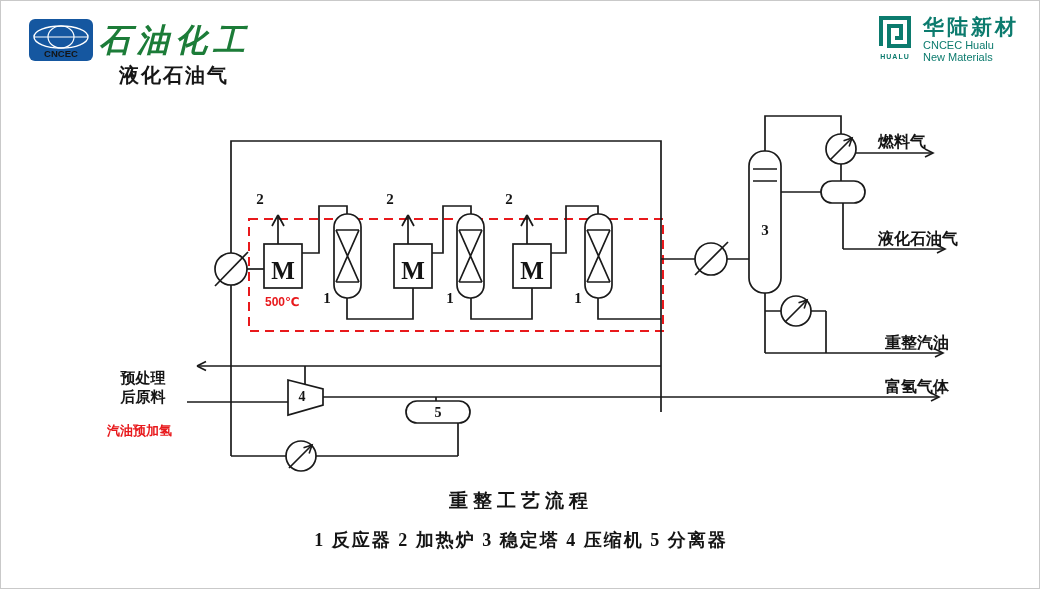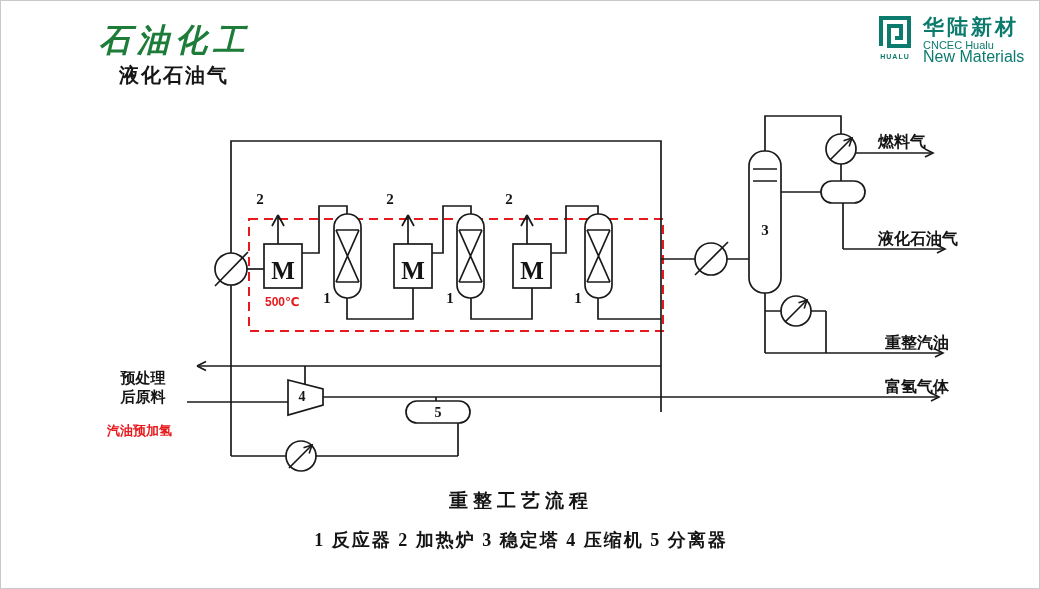--- a/index.html
+++ b/index.html
@@ -14,32 +14,41 @@
     font-size:32px;font-weight:700;color:#1c7c38;letter-spacing:6px;font-style:italic;
   }
   .slide-title{
     left:118px;top:61px;font-size:20px;font-weight:700;color:#161616;letter-spacing:2px;
   }
   .hualu-wrap{left:874px;top:14px;display:flex;gap:8px;}
   .hualu-icon-box{width:40px;text-align:center;}
   .hualu-icon-caption{font-size:7px;font-weight:700;color:#0c7b6e;letter-spacing:1px;}
   .hualu-text .cn{font-size:21px;font-weight:700;color:#0c7b6e;letter-spacing:3px;line-height:24px;}
   .hualu-text .en1{font-size:11px;font-weight:400;color:#0c7b6e;line-height:12px;}
-  .hualu-text .en2{font-size:16px;color:#0c7b6e;line-height:12px;}
+  .hualu-text .en2{font-size:11px;color:#0c7b6e;line-height:12px;}
   svg text{
     font-family:"Liberation Serif","DejaVu Serif",serif;
     font-weight:700;fill:#141414;
   }
   svg text.red{fill:#e8191c;font-family:"Liberation Sans","DejaVu Sans",sans-serif;}
 </style>
 </head>
 <body>
 
 <div id="slide">
 
+  <div class="abs" style="left:28px;top:18px;">
+    <svg width="64" height="42" viewBox="0 0 64 42">
+      <rect x="0" y="0" width="64" height="42" rx="6" fill="#1557a0"></rect>
+      <ellipse cx="32" cy="18" rx="27" ry="11" fill="none" stroke="#ffffff" stroke-width="1.4"></ellipse>
+      <ellipse cx="32" cy="18" rx="13" ry="11" fill="none" stroke="#ffffff" stroke-width="1.2"></ellipse>
+      <line x1="5" y1="18" x2="59" y2="18" stroke="#ffffff" stroke-width="1.2"></line>
+      <text x="32" y="38" text-anchor="middle" style="font-family:'Liberation Sans',sans-serif;font-weight:700;" font-size="9.5" fill="#ffffff">CNCEC</text>
+    </svg>
+  </div>
 
   <div class="abs brand-cn">石油化工</div>
 
   <div class="abs hualu-wrap">
     <div class="hualu-icon-box">
       <svg width="34" height="34" viewBox="0 0 34 34">
         <path d="M3,31 V3 H31 V31 H11 V11 H23 V23 H17" fill="none" stroke="#0c7b6e" stroke-width="4"></path>
       </svg>
       <div class="hualu-icon-caption">HUALU</div>
     </div>

